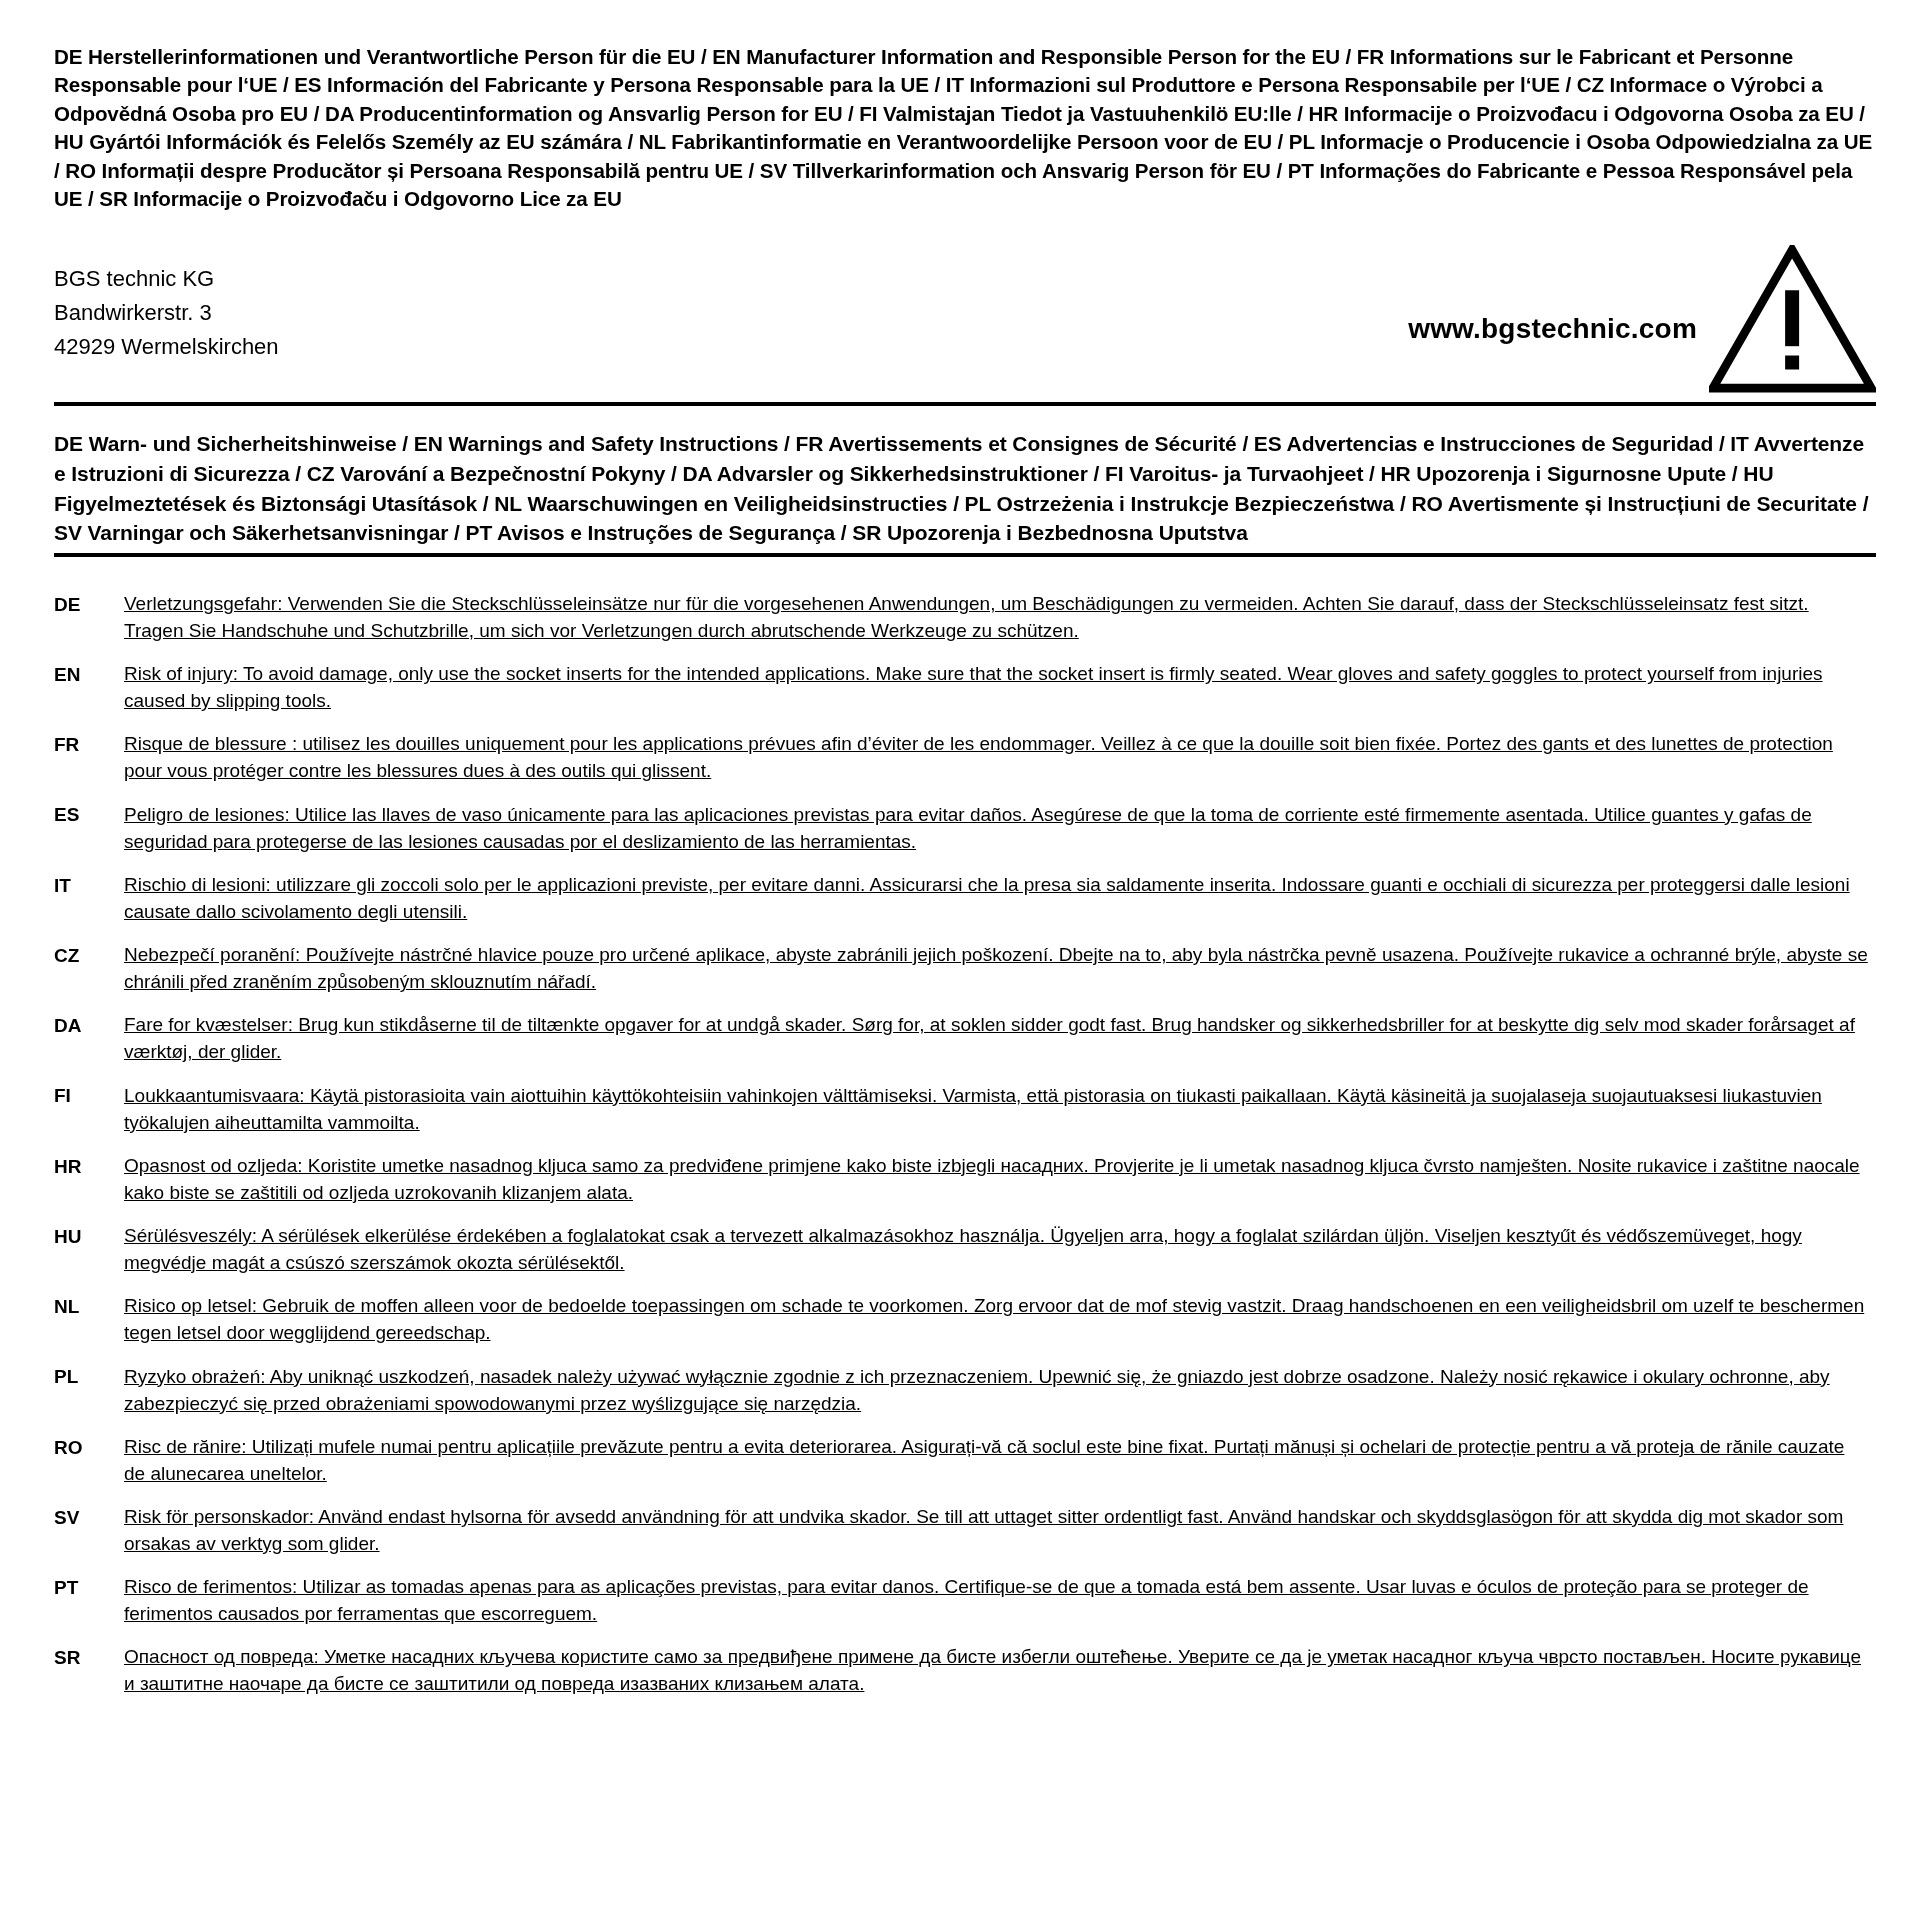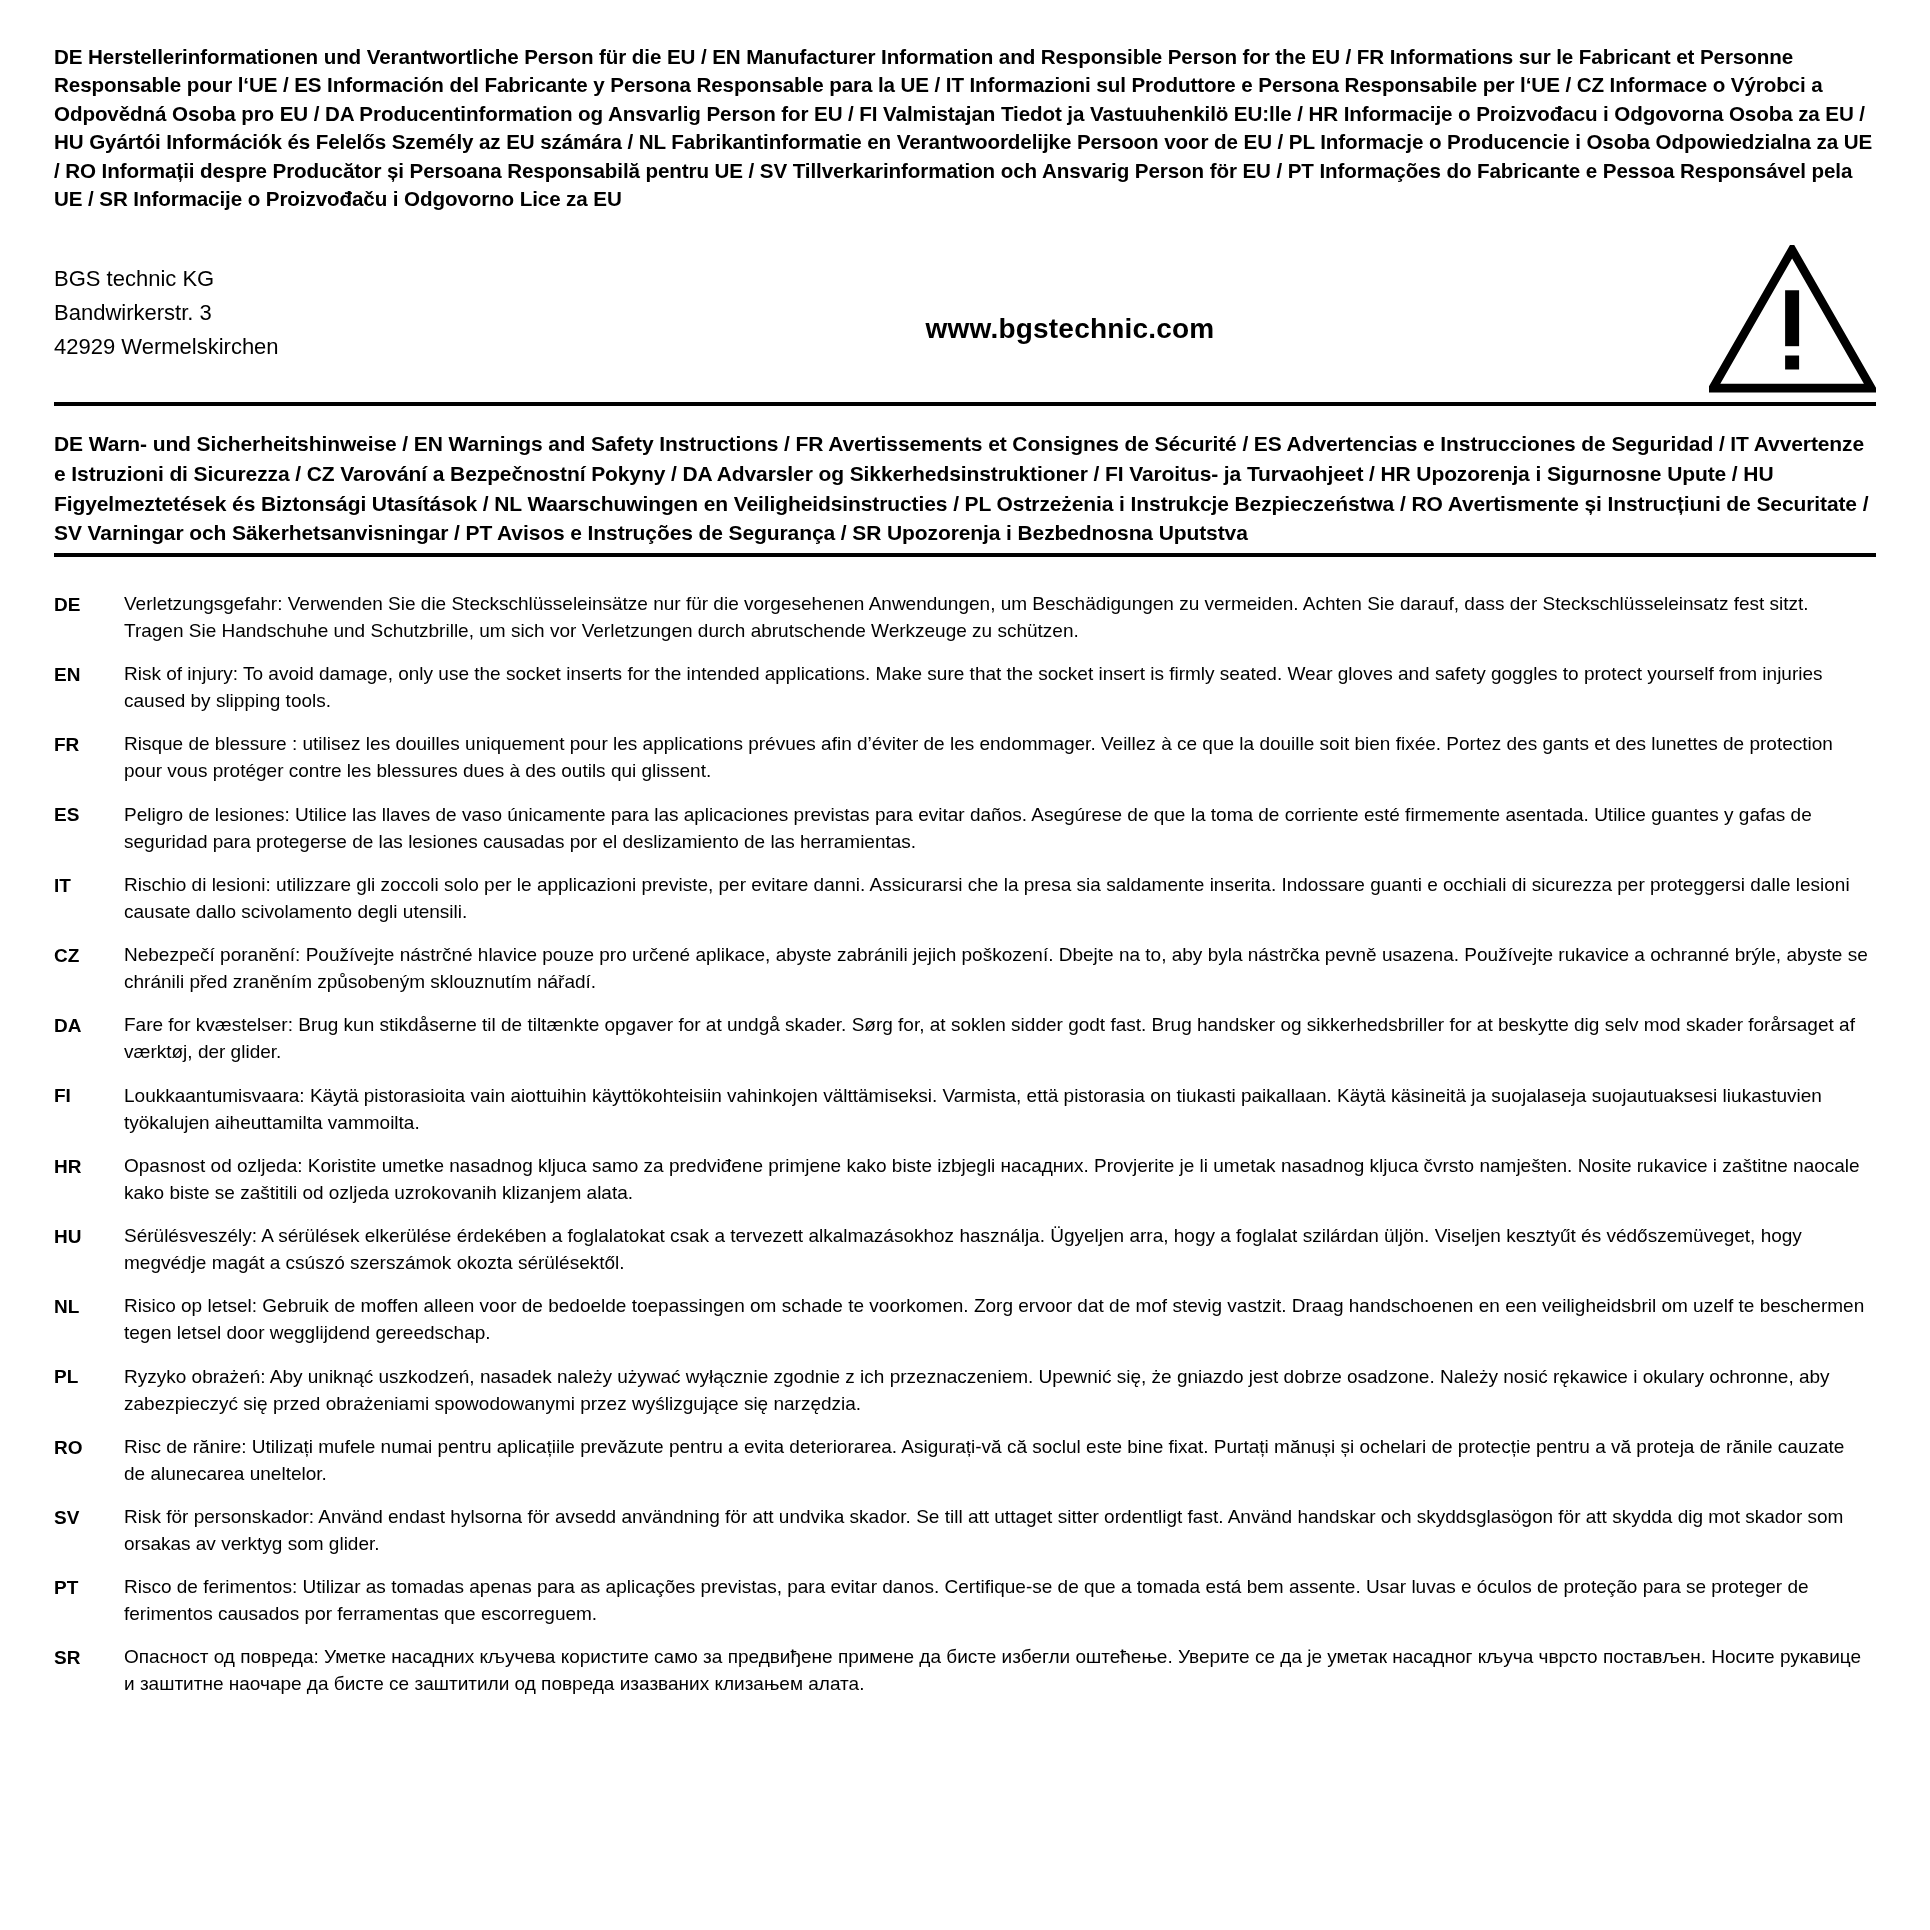--- a/index.html
+++ b/index.html
@@ -55,21 +55,21 @@
     flex: 0 0 335px;
     font-size: 22px;
     line-height: 1.55;
     padding-top: 26.5px;
   }
   .web-col {
     flex: 1 1 auto;
     font-size: 28px;
     font-weight: bold;
     padding-top: 78px;
-    text-align: center;
+    text-align: right;
     letter-spacing: 0.2px;
   }
   .warn-col {
     flex: 0 0 179px;
     display: flex;
     justify-content: flex-end;
     align-items: flex-start;
     padding-top: 9.3px;
   }
 
@@ -97,20 +97,21 @@
     font-size: 19px;
     font-weight: bold;
     line-height: 1.42;
     padding-top: 0.8px;
   }
   .text {
     flex: 1 1 auto;
     font-size: 19px;
     line-height: 1.42;
     padding-right: 6.2px;
+    text-decoration: underline;
   }
 </style>
 </head>
 <body>
 
 <div class="page">
 
   <div class="top-heading">DE Herstellerinformationen und Verantwortliche Person für die EU  /  EN Manufacturer Information and Responsible Person for the EU  /  FR Informations sur le Fabricant et Personne Responsable pour l‘UE  /  ES Información del Fabricante y Persona Responsable para la UE  /  IT Informazioni sul Produttore e Persona Responsabile per l‘UE  /  CZ Informace o Výrobci a Odpovědná Osoba pro EU  /  DA Producentinformation og Ansvarlig Person for EU  /  FI Valmistajan Tiedot ja Vastuuhenkilö EU:lle  /  HR Informacije o Proizvođacu i Odgovorna Osoba za EU  /  HU Gyártói Információk és Felelős Személy az EU számára  /  NL Fabrikantinformatie en Verantwoordelijke Persoon voor de EU  /  PL Informacje o Producencie i Osoba Odpowiedzialna za UE  /  RO Informații despre Producător și Persoana Responsabilă pentru UE  /  SV Tillverkarinformation och Ansvarig Person för EU  /  PT Informações do Fabricante e Pessoa Responsável pela UE  /  SR Informacije o Proizvođaču i Odgovorno Lice za EU</div>
 
   <div class="company-block">

